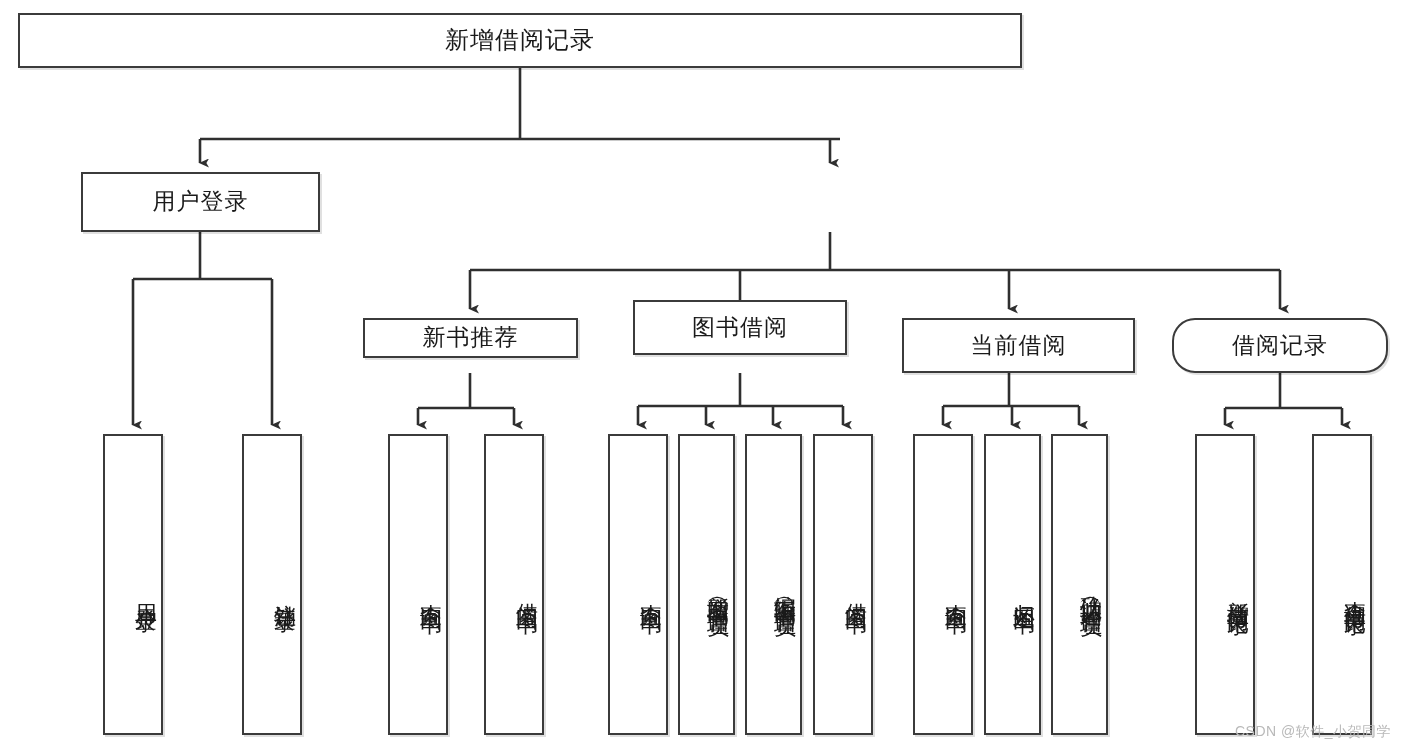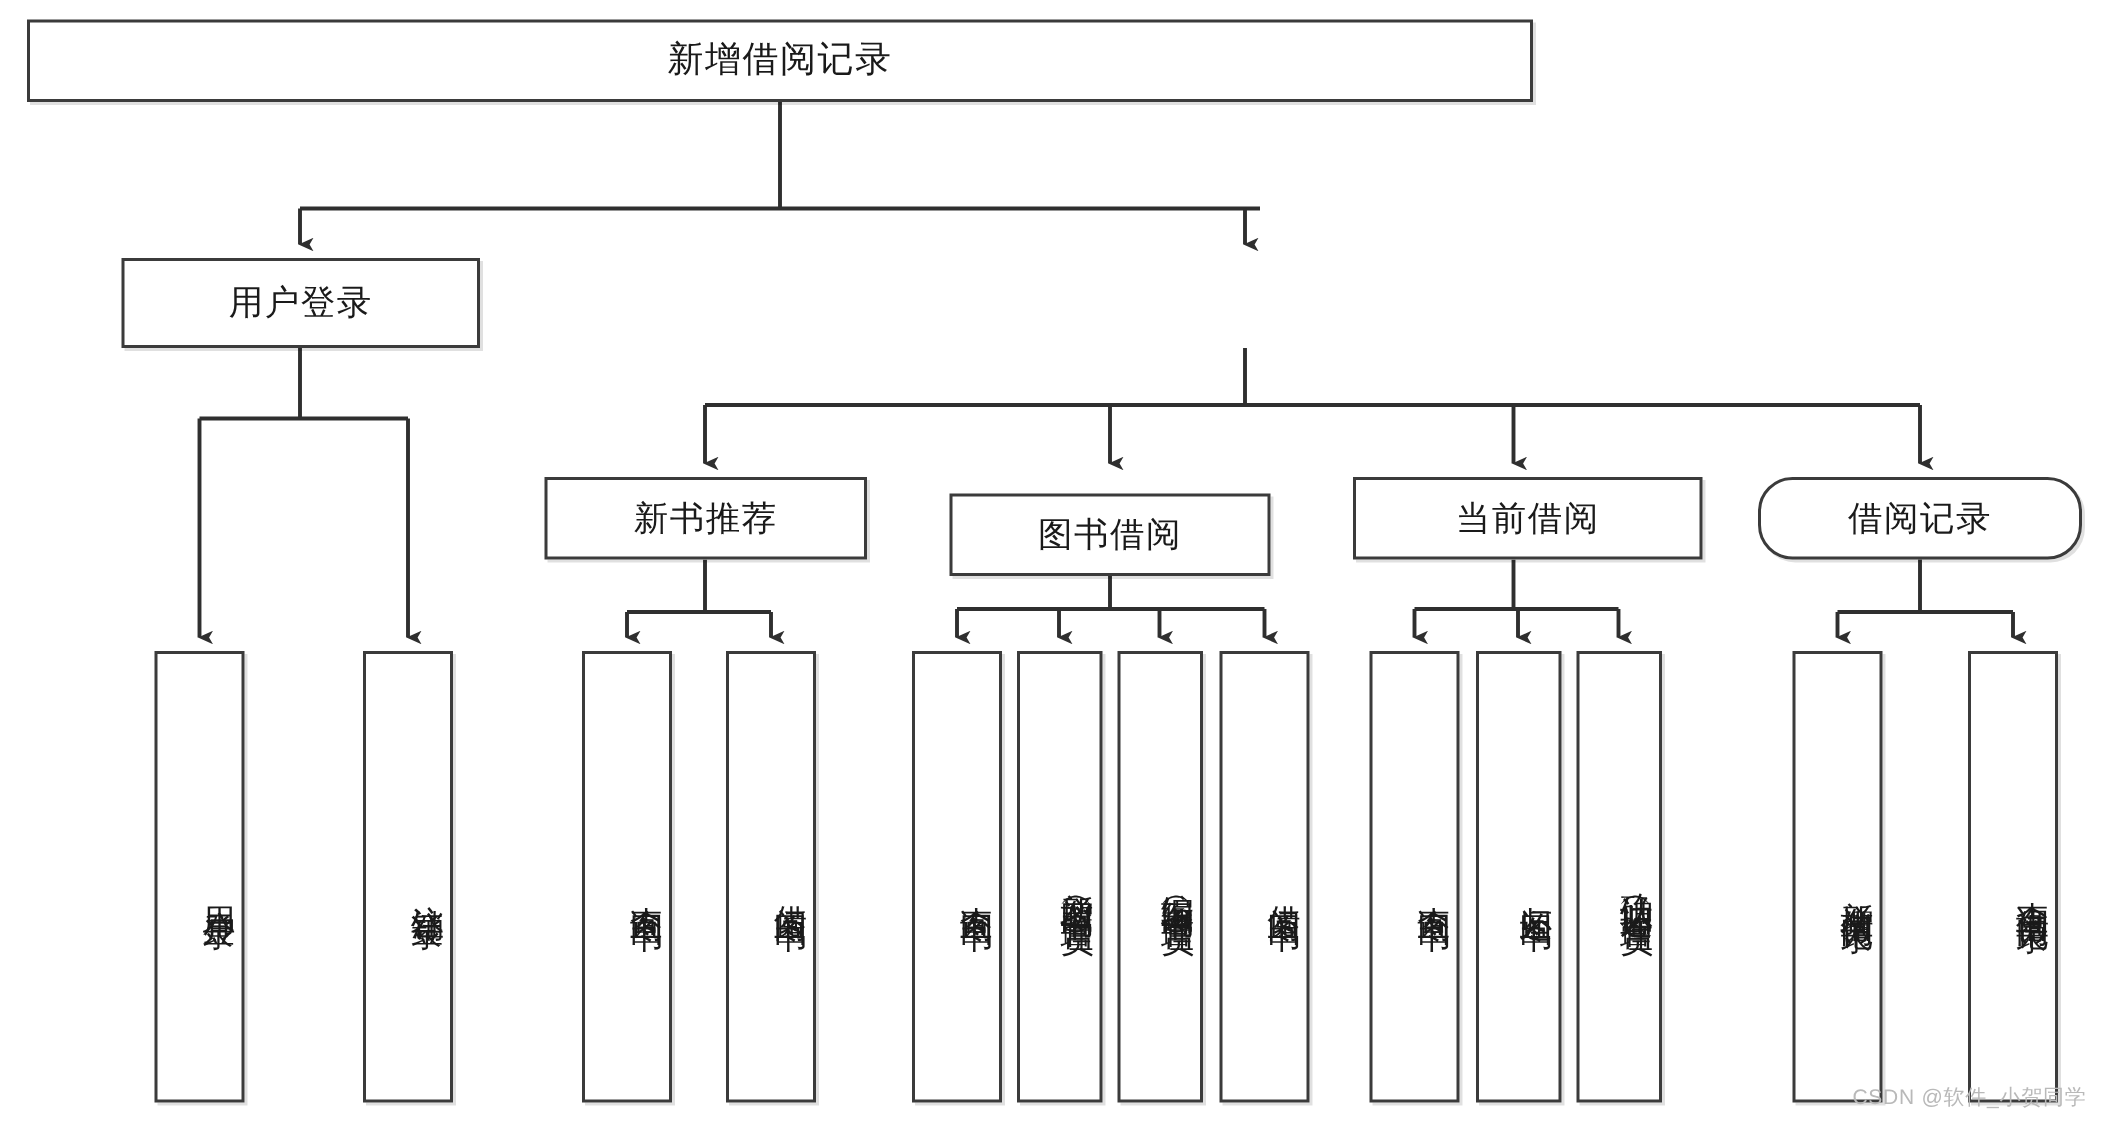--- a/index.html
+++ b/index.html
@@ -123,24 +123,24 @@
   </svg>
 
   <div class="node horiz root" style="left:18px; top:13px; width:1004px; height:55px;">
     <span class="label">新增借阅记录</span>
   </div>
 
   <div class="node horiz" style="left:81px; top:172px; width:239px; height:60px;">
     <span class="label">用户登录</span>
   </div>
 
-  <div class="node horiz" style="left:363px; top:318px; width:215px; height:55px;">
+  <div class="node horiz" style="left:363px; top:318px; width:215px; height:40px;">
     <span class="label">新书推荐</span>
   </div>
-  <div class="node horiz" style="left:633px; top:329px; width:214px; height:55px;">
+  <div class="node horiz" style="left:633px; top:300px; width:214px; height:55px;">
     <span class="label">图书借阅</span>
   </div>
   <div class="node horiz" style="left:902px; top:318px; width:233px; height:55px;">
     <span class="label">当前借阅</span>
   </div>
   <div class="node horiz" style="left:1172px; top:318px; width:216px; height:55px;border-radius:23px;">
     <span class="label">借阅记录</span>
   </div>
 
   <div class="node vert" style="left:103px; top:434px; width:60px; height:301px;">

